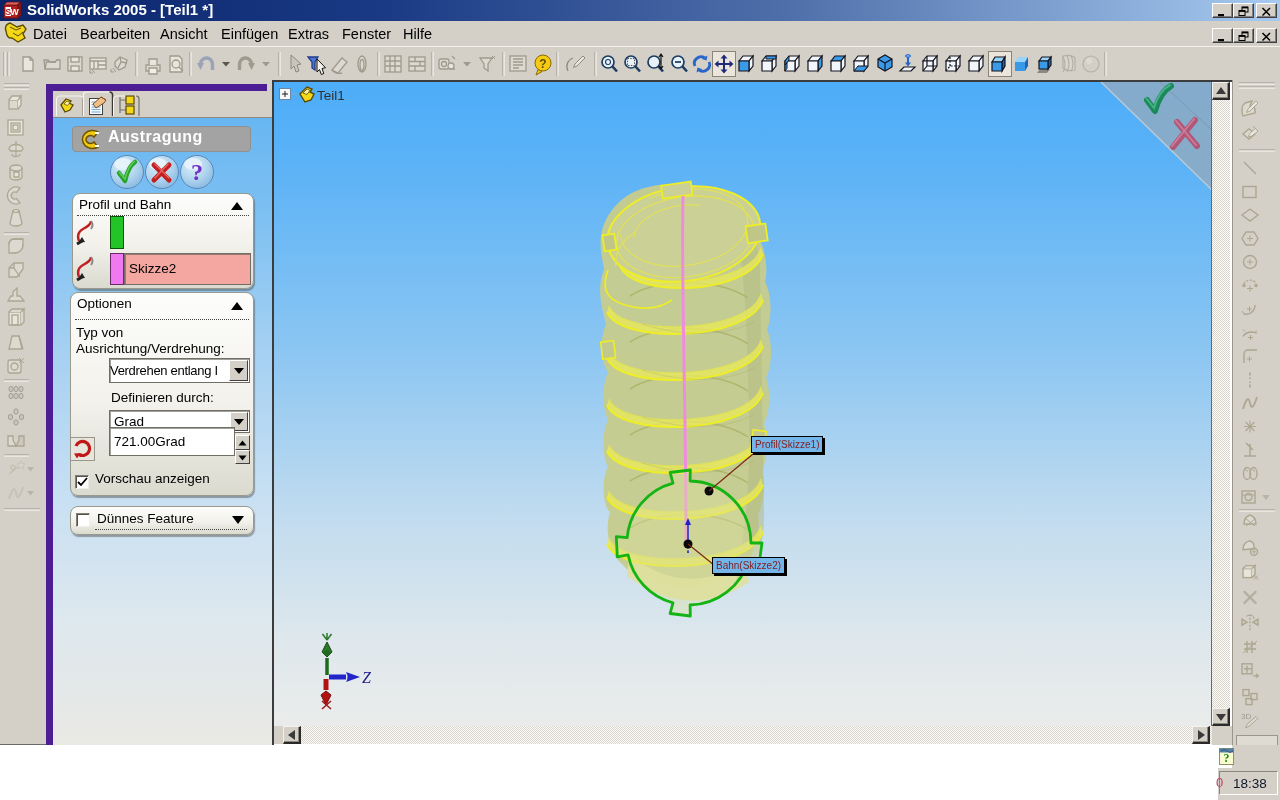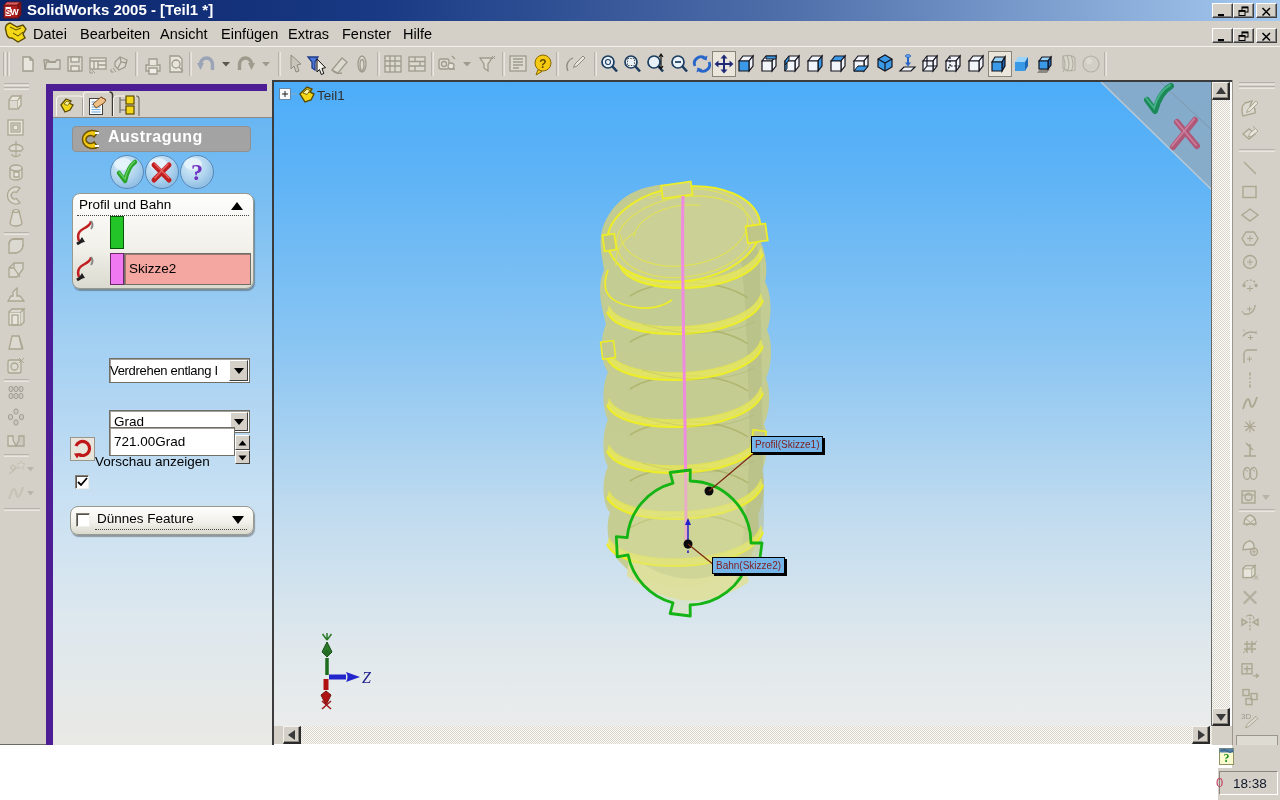--- a/index.html
+++ b/index.html
@@ -483,20 +483,28 @@
       </svg>
       <div class="abs" style="left:57px;top:98px;width:14px;height:33px;background:#22c428;border:1px solid #0a540a"></div>
       <svg class="abs" style="left:23px;top:137px" width="24" height="28" viewBox="0 0 24 28">
         <path d="M3,22 q-3,-8 4,-12 q8,-4 8,-8" stroke="#c02020" stroke-width="2.5" fill="none"></path>
         <path d="M15,2 q3,4 0,8" stroke="#888" stroke-width="2" fill="none"></path>
         <path d="M2,24 l4,-6 l3,5 z" fill="#202020"></path>
         <path d="M1,25 l5,-3" stroke="#202020" stroke-width="3"></path>
       </svg>
       <div class="abs" style="left:57px;top:135px;width:14px;height:32px;background:#f078f0;border:1px solid #6a2a6a"></div>
       <div class="field" style="left:71px;top:135px;width:127px;height:32px;background:#f4a7a0;padding:7px 0 16px 4px">Skizze2</div>
+      <div class="grpbox" style="left:17px;top:174px;width:184px;height:204px">
+        <div class="grptitle">Optionen</div>
+        <div class="coltri up" style="right:10px;top:9px"></div>
+        <div class="dotline" style="left:4px;top:26px;width:174px"></div>
+        <div class="abs" style="left:5px;top:32px;font-size:13.5px">Typ von</div>
+        <div class="abs" style="left:5px;top:48px;font-size:13.5px">Ausrichtung/Verdrehung:</div>
+        <div class="abs" style="left:40px;top:97px;font-size:13.5px">Definieren durch:</div>
+      </div>
       <div class="field" style="left:56px;top:240px;width:141px;height:25px;padding:4px 0 0 0;overflow:hidden;white-space:nowrap;font-size:13px;letter-spacing:-0.3px">Verdrehen entlang I</div>
       <div class="combobtn" style="left:176px;top:242px;width:19px;height:21px"></div>
       <svg class="abs" style="left:180px;top:249px" width="12" height="8" viewBox="0 0 12 8">
         <path d="M1,1 h10 l-5,6 z" fill="#000"></path>
       </svg>
       <div class="field" style="left:56px;top:292px;width:141px;height:23px;padding:3px 0 0 4px">Grad</div>
       <div class="combobtn" style="left:177px;top:294px;width:18px;height:19px"></div>
       <svg class="abs" style="left:180px;top:300px" width="12" height="8" viewBox="0 0 12 8">
         <path d="M1,1 h10 l-5,6 z" fill="#000"></path>
       </svg>
@@ -511,21 +519,21 @@
         <path d="M0.5,5.5 h8 l-4,-5 z" fill="#000"></path>
       </svg>
       <div class="combobtn" style="left:182px;top:332px;width:15px;height:14px"></div>
       <svg class="abs" style="left:185px;top:337px" width="9" height="6" viewBox="0 0 9 6">
         <path d="M0.5,0.5 h8 l-4,5 z" fill="#000"></path>
       </svg>
       <div class="cbx" style="left:22px;top:357px"></div>
       <svg class="abs" style="left:24px;top:359px" width="11" height="10" viewBox="0 0 11 10">
         <path d="M1,5 l3,3 l6,-7" stroke="#000" stroke-width="1.8" fill="none"></path>
       </svg>
-      <div class="abs" style="left:42px;top:336px;font-size:13.5px">Vorschau anzeigen</div>
+      <div class="abs" style="left:42px;top:353px;font-size:13.5px">Vorschau anzeigen</div>
       <div class="grpbox" style="left:17px;top:388px;width:184px;height:29px">
         <div class="cbx" style="left:5px;top:6px"></div>
         <div class="abs" style="left:26px;top:4px;font-size:13.5px">Dünnes Feature</div>
         <div class="coltri down" style="right:9px;top:9px"></div>
         <div class="dotline" style="left:24px;top:22px;width:152px"></div>
       </div>
     </div>
   </div>
 <div id="vpwin" class="abs">
     <div id="vpbg"></div>

